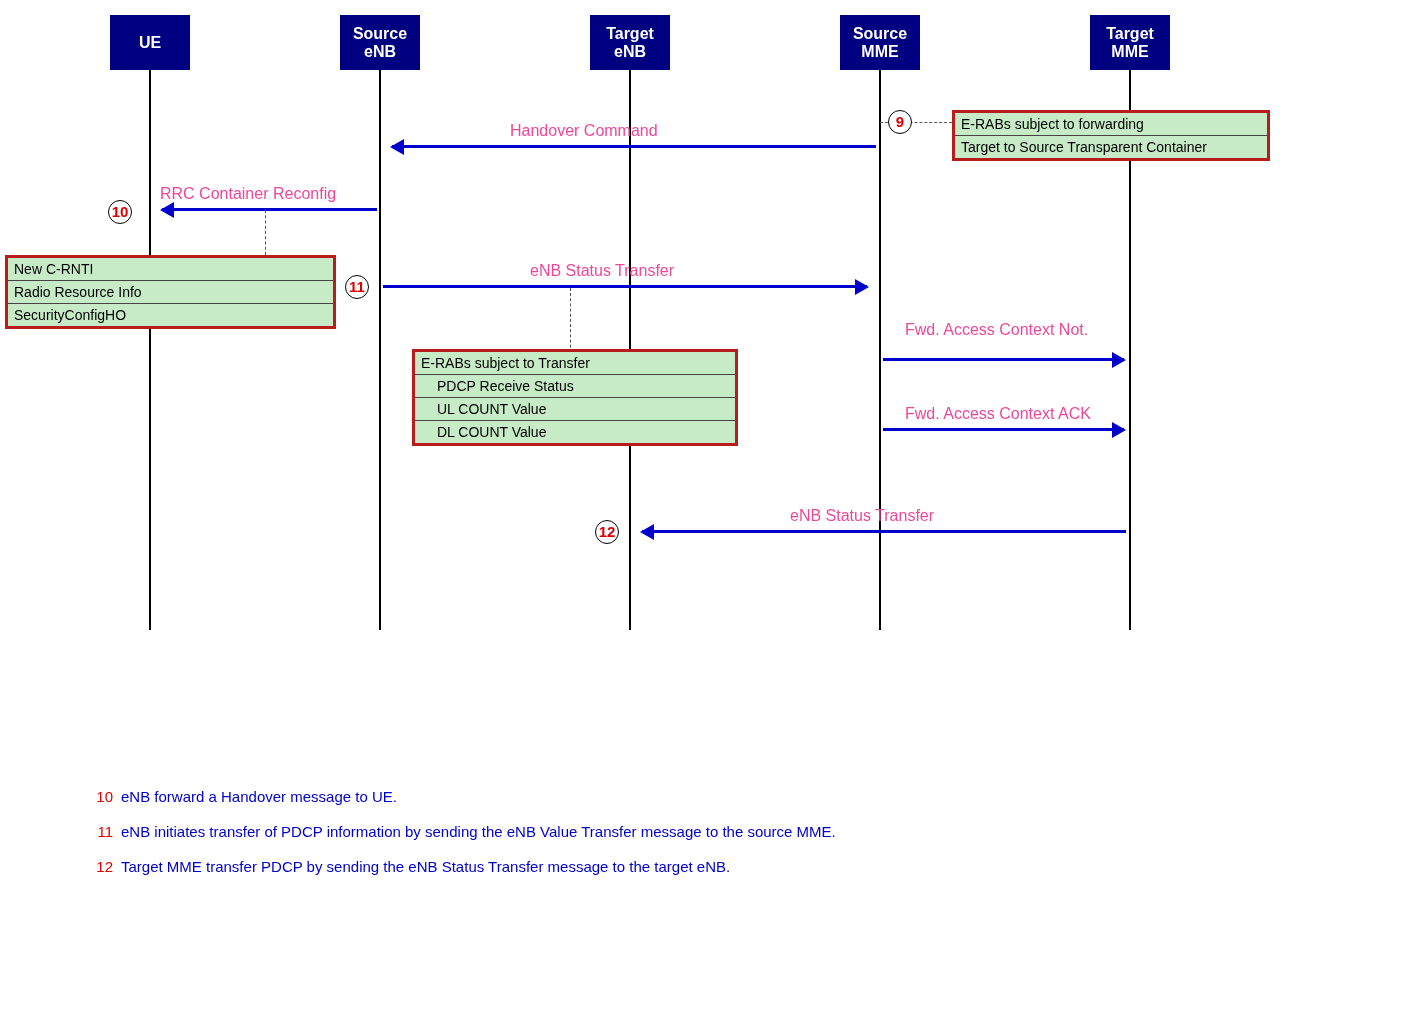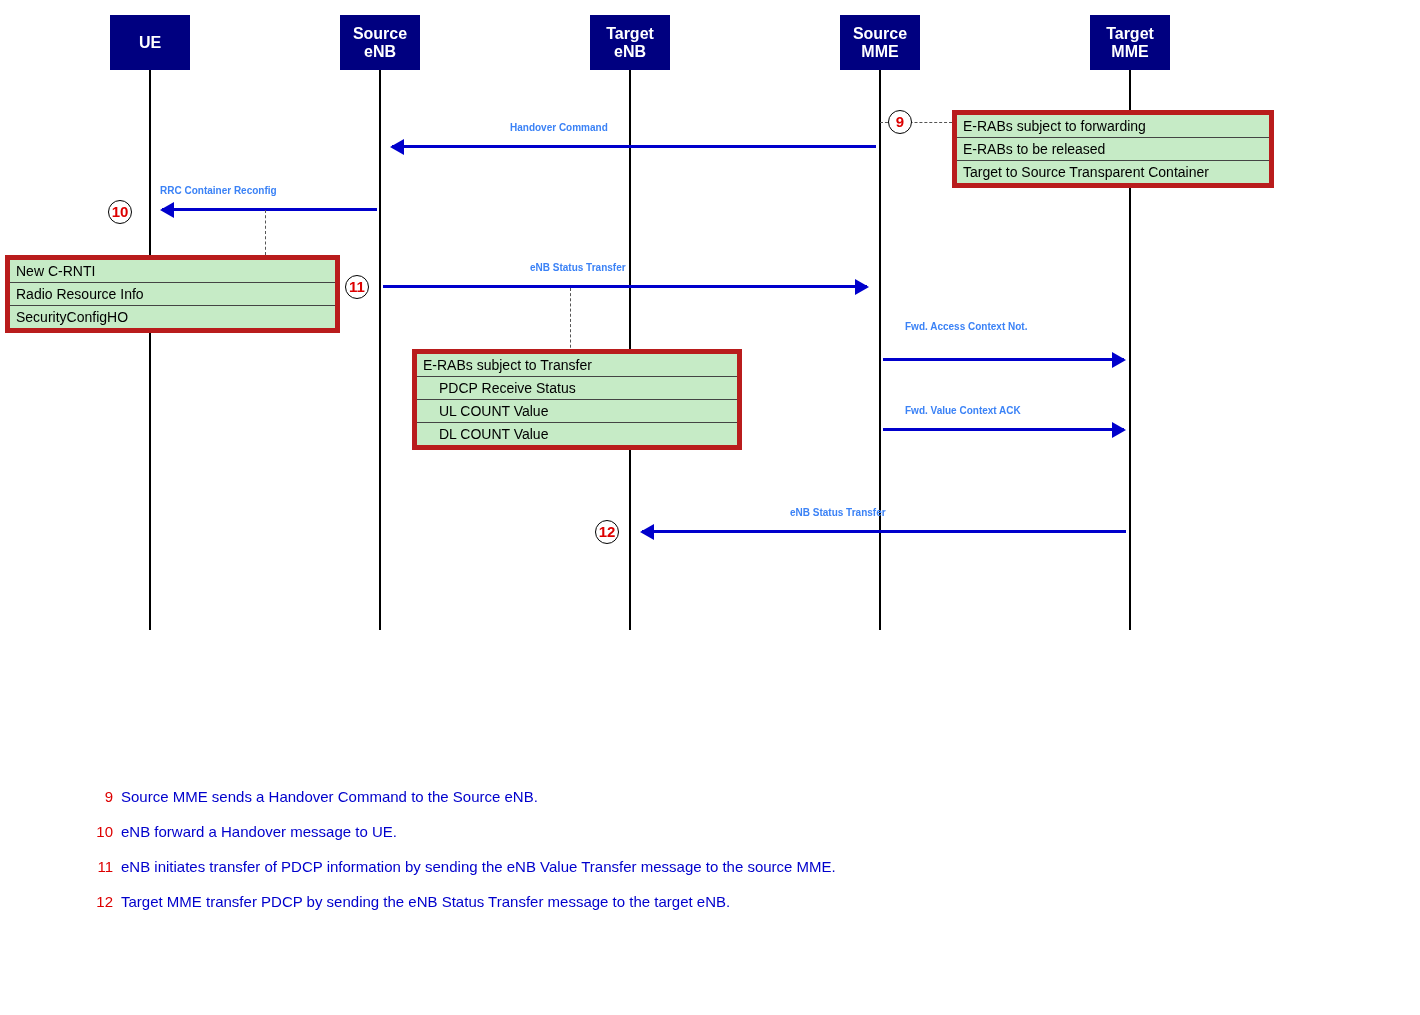--- a/index.html
+++ b/index.html
@@ -2,23 +2,23 @@
 <html><head>
 <meta charset="utf-8">
 <style>
 body{margin:0;font-family:Arial,sans-serif;font-size:15px;background:#fff}
 .diagram{position:relative;width:1420px;height:952px}
 .actor{position:absolute;top:15px;width:80px;height:55px;background:#000080;color:#fff;text-align:center;display:flex;align-items:center;justify-content:center;font-weight:bold;font-size:16px}
 .lifeline{position:absolute;top:70px;width:2px;height:560px;background:#000}
 .arrow{position:absolute;height:3px;background:#0000cc}
 .arrow.left::before{content:"";position:absolute;left:-2px;top:-6px;border:8px solid transparent;border-right:14px solid #0000cc;border-left:none}
 .arrow.right::after{content:"";position:absolute;right:-2px;top:-6px;border:8px solid transparent;border-left:14px solid #0000cc;border-right:none}
-.arrow-label{position:absolute;color:#3b82f6;font-weight:bold;font-size:10px;white-space:nowrap}
+.arrow-label{position:absolute;color:#ec4899;font-weight:normal;font-size:16px;white-space:nowrap}
 .step{position:absolute;width:22px;height:22px;border:1.5px solid #000;border-radius:50%;color:#d00;font-weight:bold;text-align:center;line-height:22px;background:#fff;font-size:15px}
-.box{position:absolute;background:#c6ebc6;border:5px solid #b91c1c}
+.box{position:absolute;background:#c6ebc6;border:3px solid #b91c1c}
 .box-row{border-bottom:1px solid #444;padding:3px 6px;font-size:14px}
 .box-row:last-child{border-bottom:none}
 .box-row.indent{padding-left:22px}
 .dashed{position:absolute;border-top:1.5px dashed #555}
 .dashed-v{position:absolute;border-left:1.5px dashed #555}
 .legend{position:absolute;left:88px}
 .legend-row{margin-bottom:18px}
 .legend-num{color:#d00;display:inline-block;width:25px;text-align:right;margin-right:8px}
 .legend-text{color:#0000cc}
 </style>
@@ -50,21 +50,20 @@
 <div class="lifeline" style="left:149px"></div>
 <div class="lifeline" style="left:379px"></div>
 <div class="lifeline" style="left:629px"></div>
 <div class="lifeline" style="left:879px"></div>
 <div class="lifeline" style="left:1129px"></div>
 
 <div class="dashed" style="left:880px;top:122px;width:72px"></div>
 
 <div class="box" style="left:952px;top:110px;width:312px">
 <div class="box-row">E-RABs subject to forwarding</div>
-<div class="box-row">E-RABs to be released</div>
 <div class="box-row">Target to Source Transparent Container</div>
 </div>
 
 <div class="step" style="left:888px;top:110px">9</div>
 <div class="arrow-label" style="left:510px;top:122px">Handover Command</div>
 <div class="arrow left" style="left:392px;top:145px;width:484px"></div>
 
 <div class="step" style="left:108px;top:200px">10</div>
 <div class="arrow-label" style="left:160px;top:185px">RRC Container Reconfig</div>
 <div class="arrow left" style="left:162px;top:208px;width:215px"></div>
@@ -86,27 +85,26 @@
 <div class="arrow-label" style="left:905px;top:321px">Fwd. Access Context Not.</div>
 <div class="arrow right" style="left:883px;top:358px;width:241px"></div>
 
 <div class="box" style="left:412px;top:349px;width:320px">
 <div class="box-row">E-RABs subject to Transfer</div>
 <div class="box-row indent">PDCP Receive Status</div>
 <div class="box-row indent">UL COUNT Value</div>
 <div class="box-row indent">DL COUNT Value</div>
 </div>
 
-<div class="arrow-label" style="left:905px;top:405px">Fwd. Value Context ACK</div>
+<div class="arrow-label" style="left:905px;top:405px">Fwd. Access Context ACK</div>
 <div class="arrow right" style="left:883px;top:428px;width:241px"></div>
 
 <div class="step" style="left:595px;top:520px">12</div>
 <div class="arrow-label" style="left:790px;top:507px">eNB Status Transfer</div>
 <div class="arrow left" style="left:642px;top:530px;width:484px"></div>
 
 <div class="legend" style="top:788px">
-<div class="legend-row"><span class="legend-num">9</span><span class="legend-text">Source MME sends a Handover Command to the Source eNB.</span></div>
 <div class="legend-row"><span class="legend-num">10</span><span class="legend-text">eNB forward a Handover message to UE.</span></div>
 <div class="legend-row"><span class="legend-num">11</span><span class="legend-text">eNB initiates transfer of PDCP information by sending the eNB Value Transfer message to the source MME.</span></div>
 <div class="legend-row"><span class="legend-num">12</span><span class="legend-text">Target MME transfer PDCP by sending the eNB Status Transfer message to the target eNB.</span></div>
 </div>
 
 </div>
 
 </body></html>

